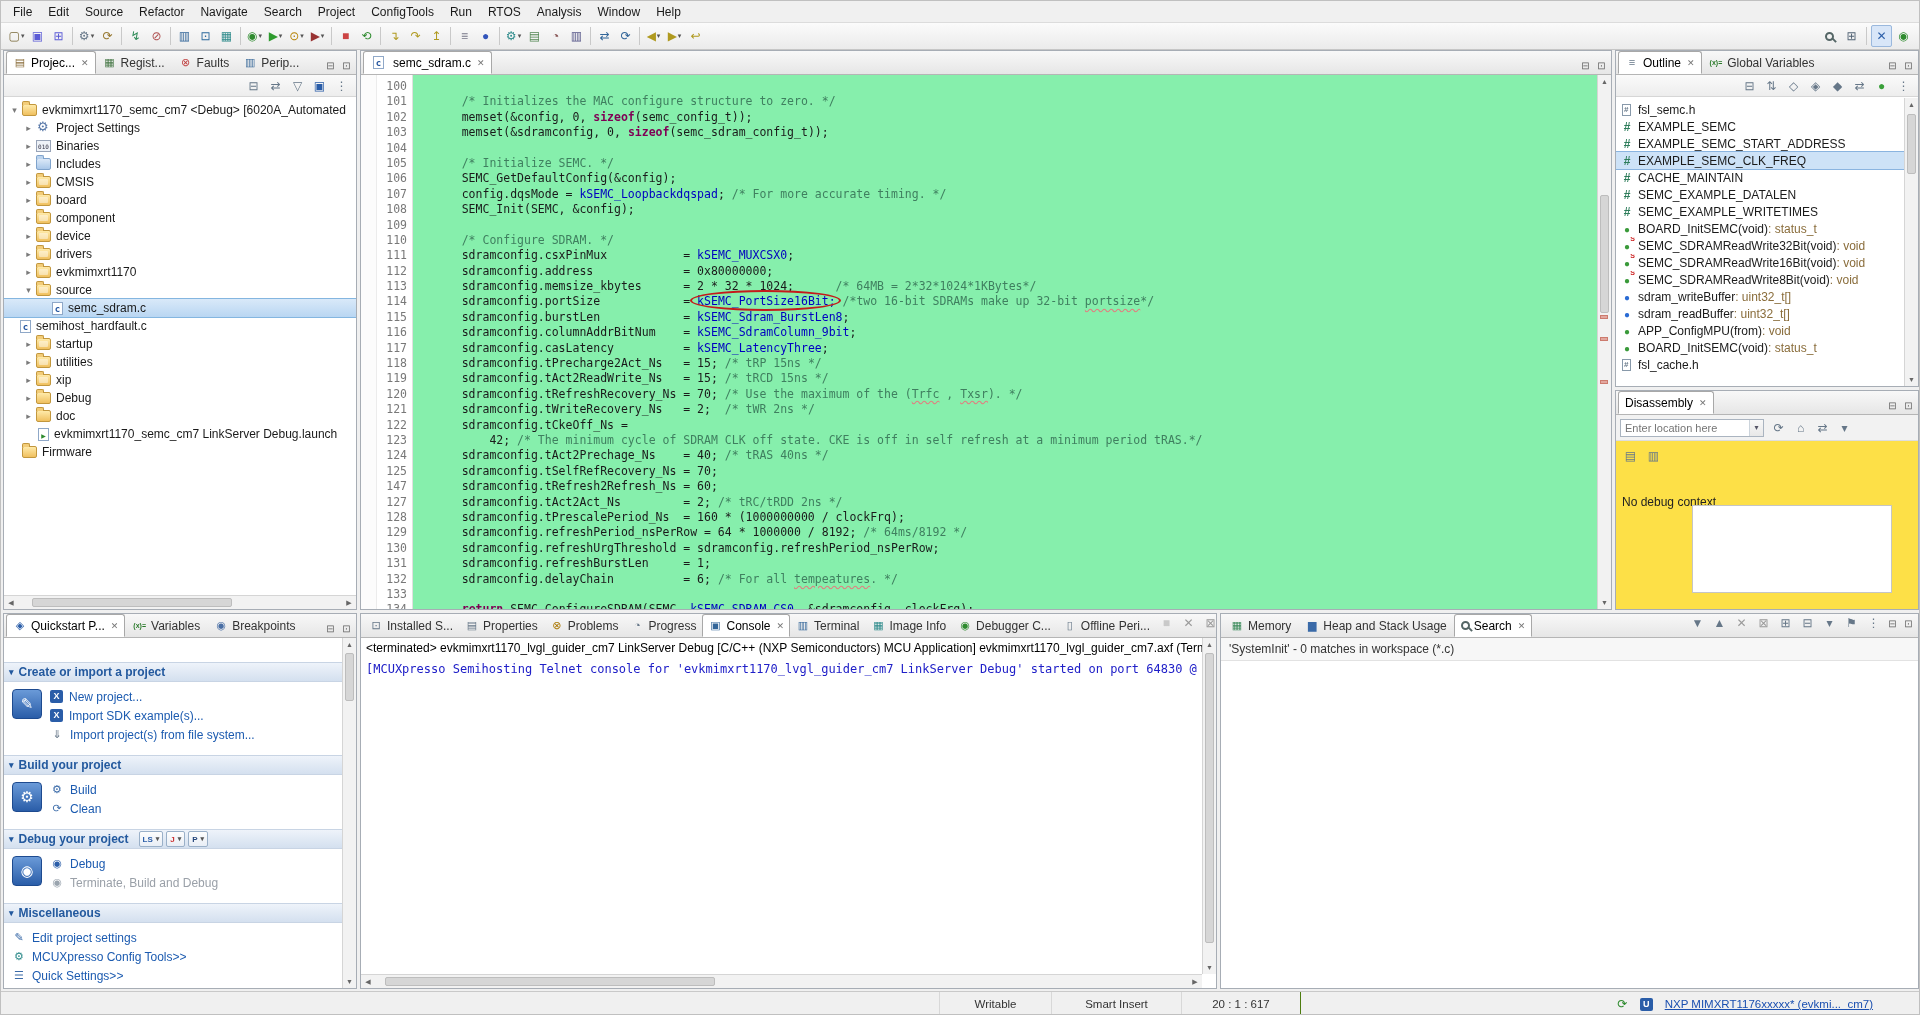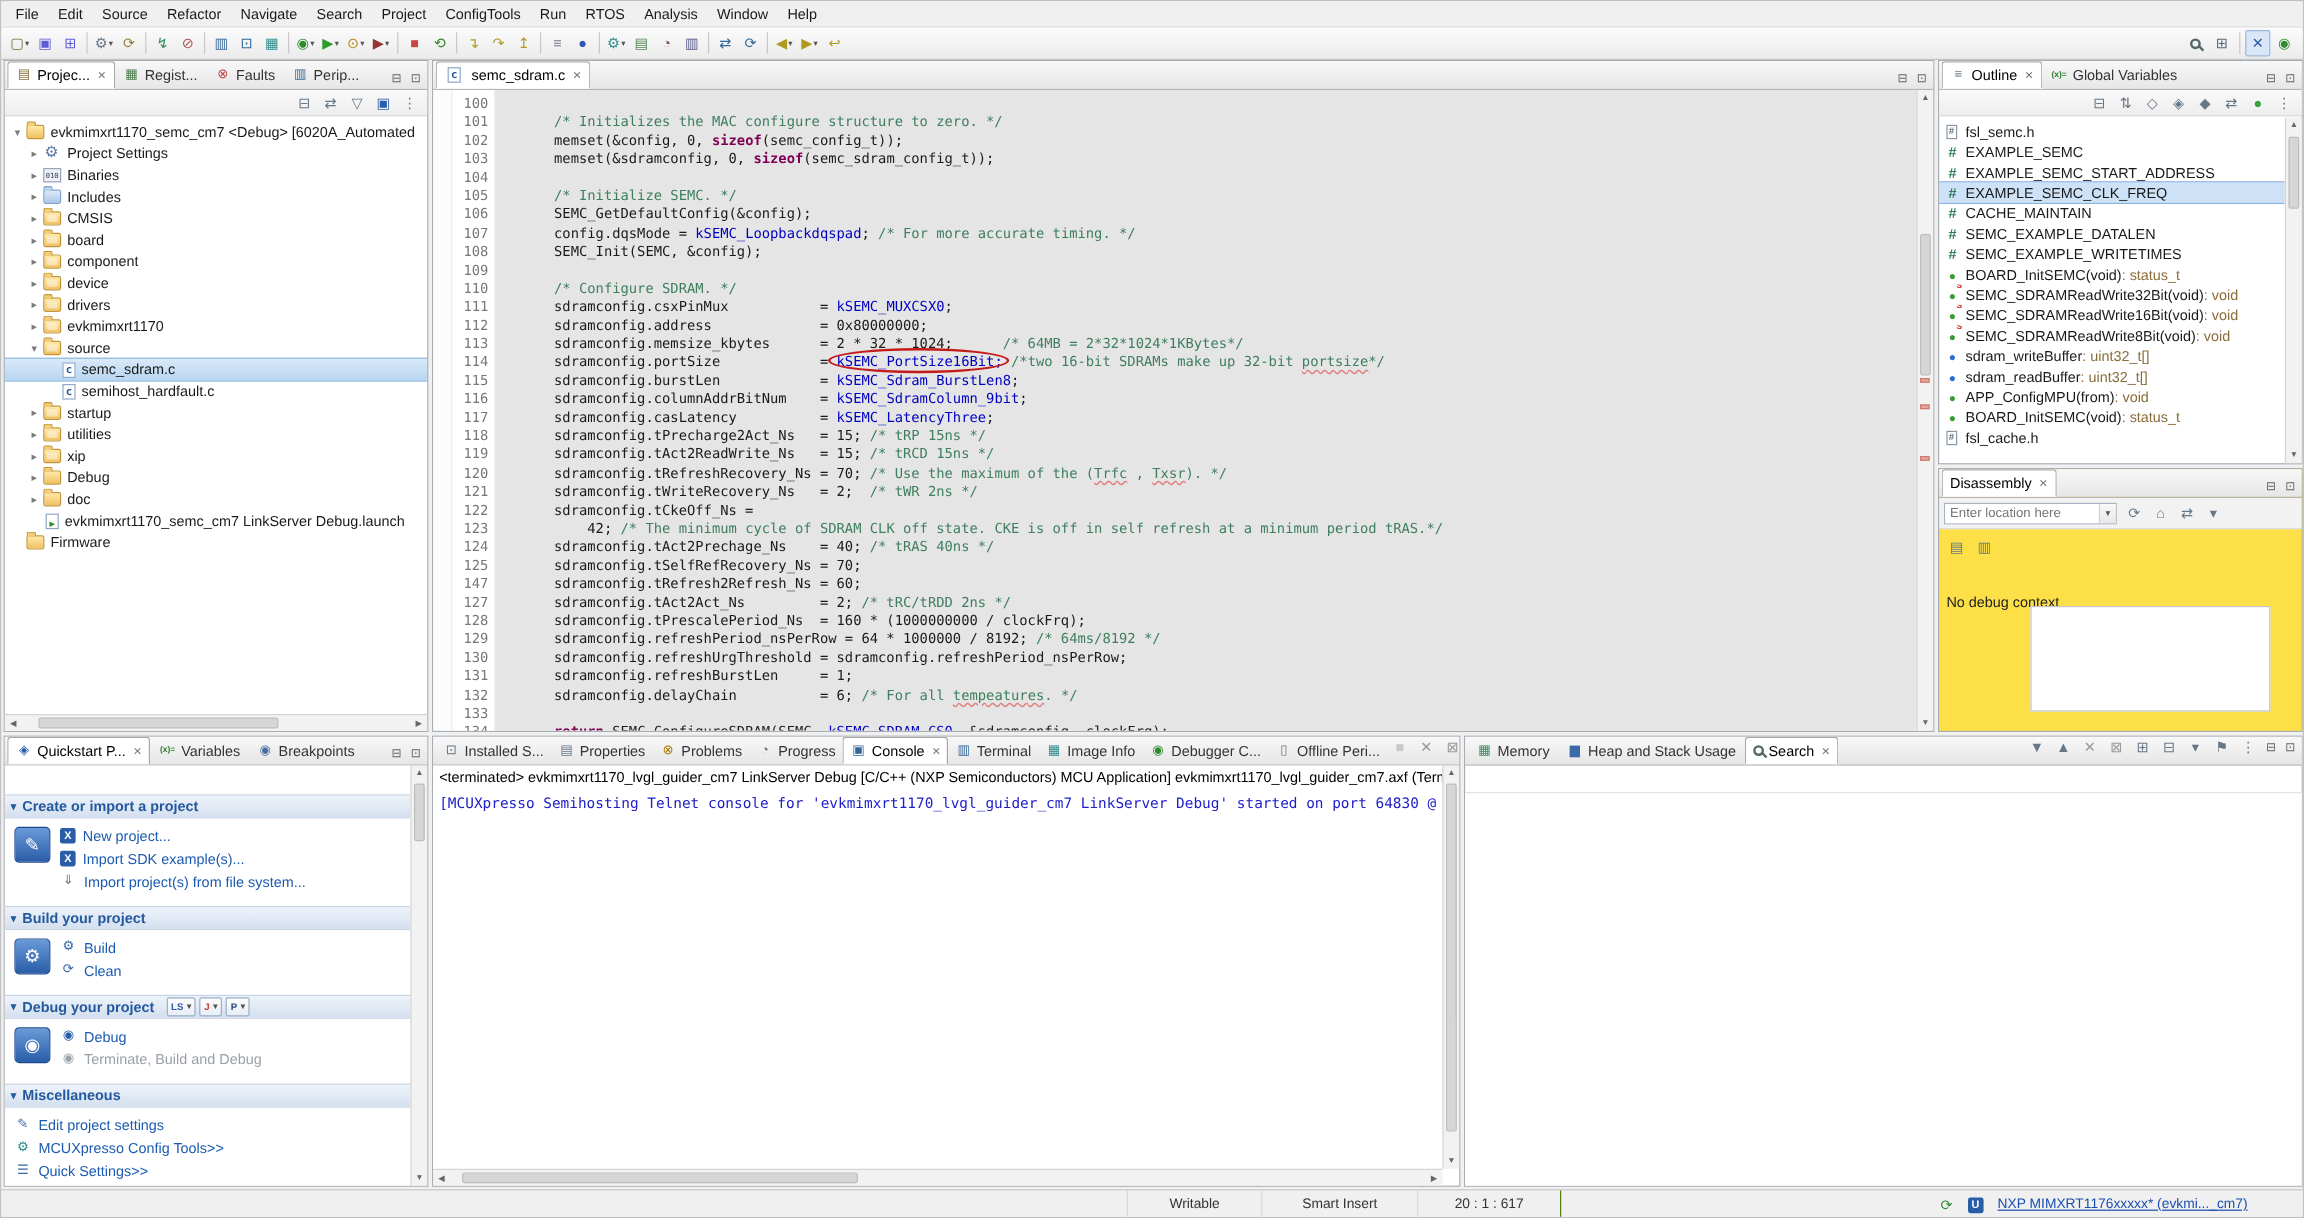--- a/index.html
+++ b/index.html
@@ -66,21 +66,21 @@
   .mi-bin{background:#eef2f8;border:1px solid #98a4b8}
   .mi-bin::after{content:"010";position:absolute;left:0;right:0;top:3px;font-size:6px;line-height:6px;text-align:center;color:#334;font-family:"DejaVu Sans Mono",monospace}
   .mi-settings::after{content:"⚙";position:absolute;left:1px;top:-2px;font-size:13px;line-height:13px;color:#5878a8}
   .mi-cfile{width:11px;height:13px;background:#fff;border:1px solid #8fa8c8;margin-left:3px}
   .mi-cfile::after{content:"c";position:absolute;left:0;right:0;top:0;color:#2456a0;font:bold 9px/12px "DejaVu Sans Mono",monospace;text-align:center}
   .mi-launch{width:11px;height:13px;background:#fff;border:1px solid #8fa8c8;margin-left:3px}
   .mi-launch::after{content:"▶";position:absolute;left:0;right:0;top:3px;font-size:6px;color:#2e8b2e;text-align:center}
 
   
   #editor{left:359px;top:0;width:1252px;height:560px}
-  .codewrap{position:absolute;top:24px;left:0;right:0;bottom:0;background:#e5e5e5;overflow:hidden}
+  .codewrap{position:absolute;top:24px;left:0;right:0;bottom:0;background:#86efac;overflow:hidden}
   .annot{position:absolute;left:0;top:0;bottom:0;width:16px;background:#fcfcfc;border-right:1px solid #ececec}
   .gutter{position:absolute;left:16px;top:0;bottom:0;width:36px;padding-top:4px;text-align:right;color:#787878;font:11.5px/15.4px "DejaVu Sans Mono",monospace;background:#fff;border-right:1px solid #e0e0e0}
   .lnum{padding-right:5px;height:15.4px}
   .code{position:absolute;left:73px;top:0;right:14px;bottom:0;padding-top:4px;font:11.5px/15.4px "DejaVu Sans Mono",monospace;white-space:pre;overflow:hidden;color:#1a1a1a}
   .cline{height:15.4px}
   .seg.p{color:#1a1a1a}
   .seg.c{color:#3f7f5f}
   .seg.cs{color:#3f7f5f;text-decoration:underline wavy #e08080;text-underline-offset:2px}
   .seg.k{color:#7f0055;font-weight:bold}
   .seg.e{color:#0000c0}
@@ -393,21 +393,21 @@
           <div class="trow" style="padding-left: 18px;">
             <span class="arrow">▾</span>
             <span class="mi mi-srcfolder"></span>
             <span class="tllabel">source</span>
           </div>
           <div class="trow sel" style="padding-left: 32px;">
             <span class="arrow"></span>
             <span class="mi mi-cfile"></span>
             <span class="tllabel">semc_sdram.c</span>
           </div>
-          <div class="trow" style="padding-left: 32px;">
+          <div class="trow" style="">
             <span class="arrow"></span>
             <span class="mi mi-cfile"></span>
             <span class="tllabel">semihost_hardfault.c</span>
           </div>
           <div class="trow" style="padding-left: 18px;">
             <span class="arrow">▸</span>
             <span class="mi mi-srcfolder"></span>
             <span class="tllabel">startup</span>
           </div>
           <div class="trow" style="padding-left: 18px;">
@@ -923,20 +923,21 @@
             <span class="tbtn">
               <span class="tglyph" style="color: rgb(102, 119, 136);">⚑</span>
             </span>
             <span class="tbtn">
               <span class="tglyph" style="color: rgb(102, 119, 136);">⋮</span>
             </span>
             <span class="mmbtn">⊟</span>
             <span class="mmbtn">⊡</span>
           </span>
         </div>
+      <div class="ssummary">'SystemInit' - 0 matches in workspace (*.c)</div>
       <div class="scontent"></div>
     </section>
 
   </div>
 
   <div class="statusbar">
     <span class="sbsp1"></span>
     <span class="sbcell w1">Writable</span>
     <span class="sbcell w2">Smart Insert</span>
     <span class="sbcell w3">20 : 1 : 617</span>

